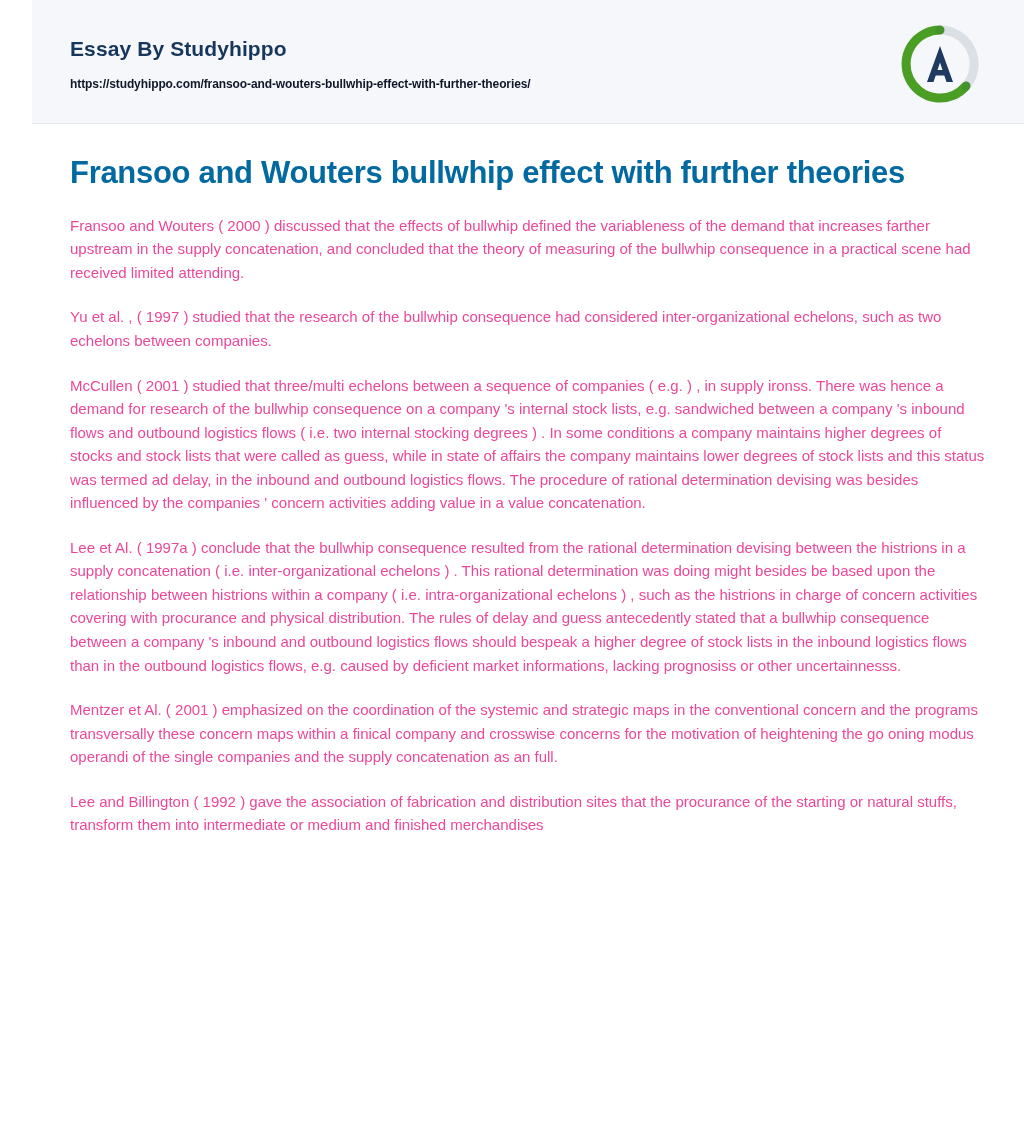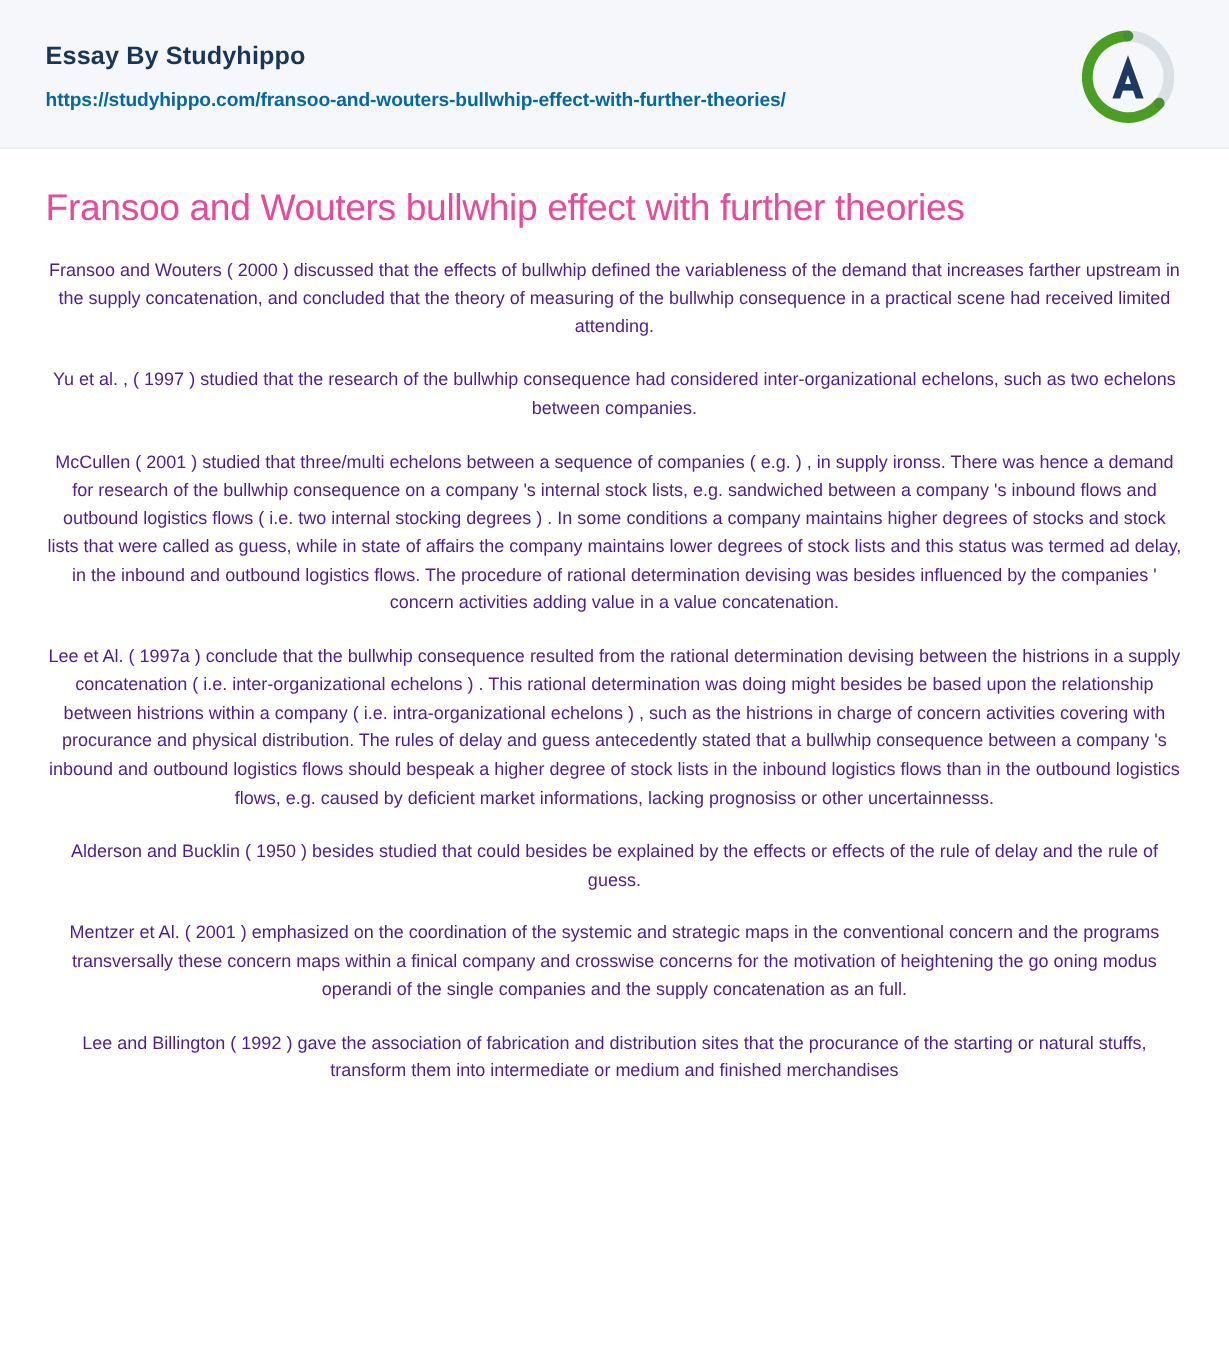--- a/index.html
+++ b/index.html
@@ -12,20 +12,21 @@
     background: #ffffff;
     font-family: "Liberation Sans", sans-serif;
     color: #2a2f36;
     -webkit-font-smoothing: antialiased;
   }
   .page {
     width: 1024px;
     min-height: 1123px;
     box-sizing: border-box;
     position: relative;
+    padding-left: 32px;
   }
   
   .header {
     background: #f5f7fa;
     border-bottom: 1px solid #e2e7ee;
     padding: 26px 38px 22px 38px;
     box-sizing: border-box;
     display: flex;
     align-items: center;
     justify-content: space-between;
@@ -37,52 +38,52 @@
     justify-content: center;
   }
   .brand-title {
     font-size: 21px;
     font-weight: bold;
     color: #17365c;
     letter-spacing: 0.1px;
     margin-bottom: 16px;
   }
   .brand-url {
-    font-size: 16px;
+    font-size: 12px;
     font-weight: bold;
-    color: #0369a1;
+    color: #0f172a;
     letter-spacing: -0.1px;
   }
   .logo-wrap {
     width: 80px;
     height: 80px;
     position: relative;
     margin-right: 6px;
   }
   .logo-wrap svg { display: block; }
 
   
   .article {
     padding: 30px 38px 40px 38px;
     box-sizing: border-box;
   }
   .doc-title {
     font-size: 31px;
     line-height: 1.22;
-    font-weight: normal;
-    color: #ec4899;
+    font-weight: bold;
+    color: #0369a1;
     margin: 0 0 22px 0;
     letter-spacing: -0.3px;
   }
   .para {
     font-size: 15px;
     line-height: 1.57;
-    color: #4c1d95;
+    color: #ec4899;
     margin: 0 0 21px 0;
-    text-align: center;
+    text-align: left;
   }
   .para:last-child { margin-bottom: 16px; }
 </style>
 </head>
 <body>
 
 <div class="page">
 
   <div class="header">
     <div class="brand-block">
@@ -99,18 +100,17 @@
     </div>
   </div>
 
   <div class="article">
     <h1 class="doc-title">Fransoo and Wouters bullwhip effect with further theories</h1>
 
     <p class="para">Fransoo and Wouters ( 2000 ) discussed that the effects of bullwhip defined the variableness of the demand that increases farther upstream in the supply concatenation, and concluded that the theory of measuring of the bullwhip consequence in a practical scene had received limited attending.</p>
     <p class="para">Yu et al. , ( 1997 ) studied that the research of the bullwhip consequence had considered inter-organizational echelons, such as two echelons between companies.</p>
     <p class="para">McCullen ( 2001 ) studied that three/multi echelons between a sequence of companies ( e.g. ) , in supply ironss. There was hence a demand for research of the bullwhip consequence on a company 's internal stock lists, e.g. sandwiched between a company 's inbound flows and outbound logistics flows ( i.e. two internal stocking degrees ) . In some conditions a company maintains higher degrees of stocks and stock lists that were called as guess, while in state of affairs the company maintains lower degrees of stock lists and this status was termed ad delay, in the inbound and outbound logistics flows. The procedure of rational determination devising was besides influenced by the companies ' concern activities adding value in a value concatenation.</p>
     <p class="para">Lee et Al. ( 1997a ) conclude that the bullwhip consequence resulted from the rational determination devising between the histrions in a supply concatenation ( i.e. inter-organizational echelons ) . This rational determination was doing might besides be based upon the relationship between histrions within a company ( i.e. intra-organizational echelons ) , such as the histrions in charge of concern activities covering with procurance and physical distribution. The rules of delay and guess antecedently stated that a bullwhip consequence between a company 's inbound and outbound logistics flows should bespeak a higher degree of stock lists in the inbound logistics flows than in the outbound logistics flows, e.g. caused by deficient market informations, lacking prognosiss or other uncertainnesss.</p>
-    <p class="para">Alderson and Bucklin ( 1950 ) besides studied that could besides be explained by the effects or effects of the rule of delay and the rule of guess.</p>
     <p class="para">Mentzer et Al. ( 2001 ) emphasized on the coordination of the systemic and strategic maps in the conventional concern and the programs transversally these concern maps within a finical company and crosswise concerns for the motivation of heightening the go oning modus operandi of the single companies and the supply concatenation as an full.</p>
     <p class="para">Lee and Billington ( 1992 ) gave the association of fabrication and distribution sites that the procurance of the starting or natural stuffs, transform them into intermediate or medium and finished merchandises</p>
   </div>
 
 </div>
 
 </body></html>

